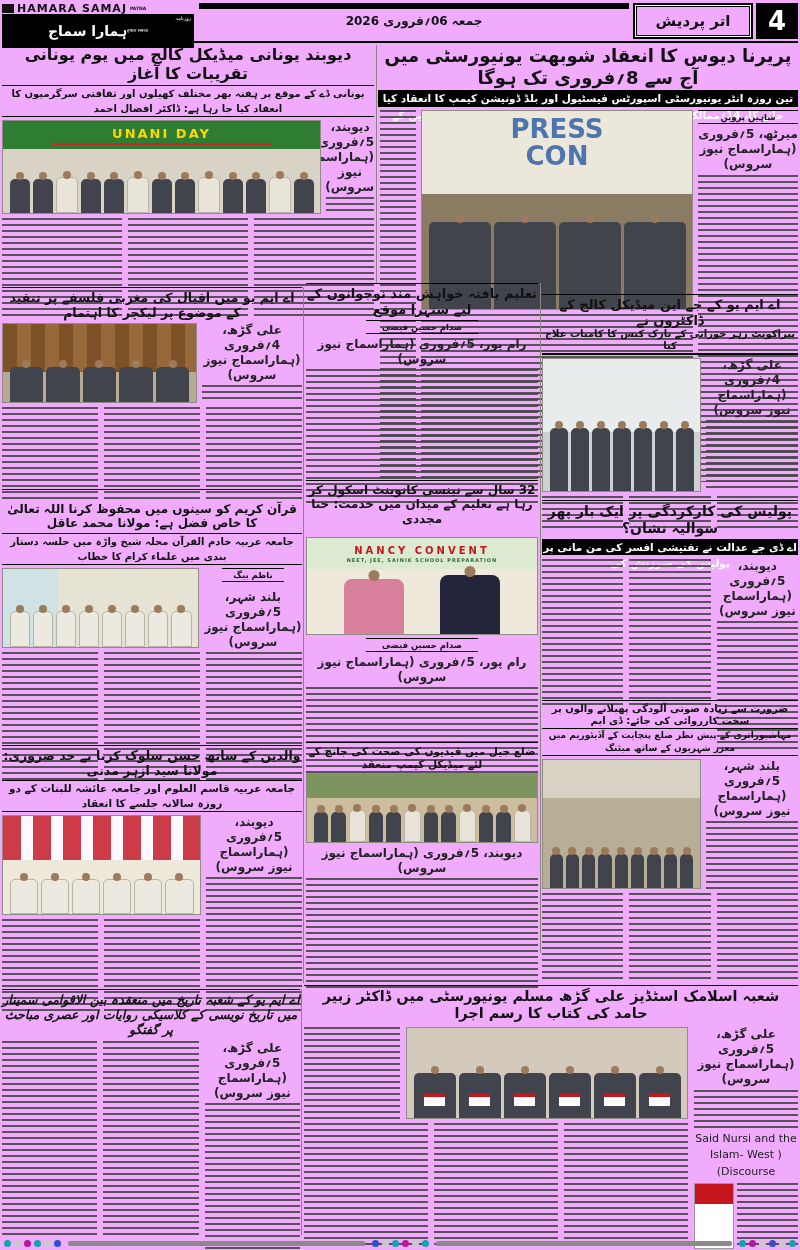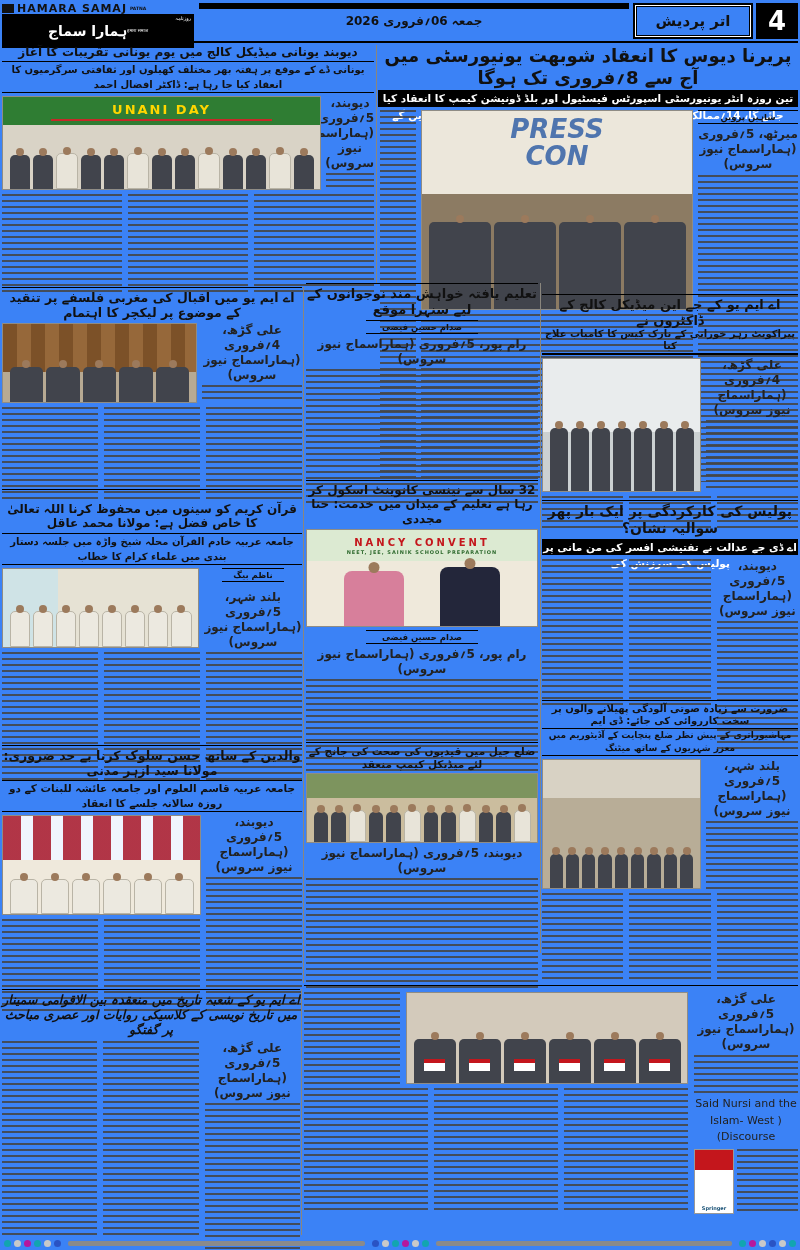--- a/index.html
+++ b/index.html
@@ -1,16 +1,16 @@
 <!DOCTYPE html>
 <html lang="ur"><head>
 <meta charset="utf-8">
 <style>
   html,body{margin:0;padding:0;background:#dcdad4;}
-  .page{position:relative;width:800px;height:1250px;margin:0 auto;background:#3b82f6;
+  .page{position:relative;width:800px;height:1250px;margin:0 auto;background:#f0abfc;
         font-family:"DejaVu Sans",sans-serif;color:#111;overflow:hidden;}
   .abs{position:absolute;box-sizing:border-box;}
   .rtl{direction:rtl;}
   .ctr{text-align:center;}
   .hl{font-weight:700;direction:rtl;text-align:center;line-height:1.2;}
   .band{background:#000;color:#fff;font-weight:700;direction:rtl;text-align:center;}
   .subrule{border-top:1px solid #000;border-bottom:1px solid #000;font-weight:700;direction:rtl;text-align:center;}
   .greek{background:repeating-linear-gradient(to bottom,#454545 0 1.7px,transparent 1.7px 6px);opacity:.88;}
   .cols{display:flex;gap:6px;direction:rtl;}
   .cols>div{flex:1;}
@@ -105,41 +105,41 @@
 
   <div class="abs" style="left:378px;top:45px;width:420px;height:418px;">
     <div class="hl" style="font-size:18px;">پریرنا دیوس کا انعقاد شوبھت یونیورسٹی میں آج سے 8؍فروری تک ہوگا</div>
     <div class="band" style="margin-top:2px;font-size:10.5px;line-height:17px;height:17px;">تین روزہ انٹر یونیورسٹی اسپورٹس فیسٹیول اور بلڈ ڈونیشن کیمپ کا انعقاد کیا جائے گا، 14؍ممالک اور 22؍ریاستوں کے 1000 سے زائد طلباء شرکت کریں گے</div>
     <div style="display:flex;flex-direction:row-reverse;gap:5px;margin-top:3px;height:372px;">
       <div style="width:100px;display:flex;flex-direction:column;gap:3px;">
         <div class="by">شاہین پروین</div>
         <div class="dl">میرٹھ، 5؍فروری (ہماراسماج نیوز سروس)</div>
         <div class="greek" style="flex:1;"></div>
       </div>
-      <div style="width:272px;display:flex;flex-direction:column;gap:4px;font-style:italic;">
+      <div style="width:272px;display:flex;flex-direction:column;gap:4px;">
         <div class="photo ph-press" style="height:198px;">
           <div class="bk" style="font-size:26px;">
             <div>PRESS</div>
             <div>CON</div>
           </div>
           <div class="prow">
             <i class="p"></i>
               <i class="p"></i>
               <i class="p"></i>
               <i class="p"></i>
           </div>
         </div>
         <div class="greek" style="flex:1;"></div>
       </div>
       <div style="width:36px;" class="greek"></div>
     </div>
   </div>
 
   <div class="abs" style="left:2px;top:45px;width:372px;height:238px;">
-    <div class="hl" style="font-size:12px;">دیوبند یونانی میڈیکل کالج میں یوم یونانی تقریبات کا آغاز</div>
+    <div class="hl" style="font-size:16px;">دیوبند یونانی میڈیکل کالج میں یوم یونانی تقریبات کا آغاز</div>
     <div class="subrule" style="margin-top:2px;font-size:10px;line-height:15px;">یونانی ڈے کے موقع پر ہفتہ بھر مختلف کھیلوں اور ثقافتی سرگرمیوں کا انعقاد کیا جا رہا ہے: ڈاکٹر افضال احمد</div>
     <div style="display:flex;flex-direction:row-reverse;gap:5px;margin-top:3px;height:94px;">
       <div style="width:48px;display:flex;flex-direction:column;gap:2px;">
         <div class="dl">دیوبند، 5؍فروری (ہماراسماج نیوز سروس)</div>
         <div class="greek" style="flex:1;"></div>
       </div>
       <div class="photo ph-unani mix" style="flex:1;">
         <div class="ban">
           <span class="b1">UNANI DAY</span>
           <span class="b2"></span>
@@ -263,21 +263,21 @@
     </div>
     <div class="cols" style="margin-top:4px;height:128px;">
       <div class="greek"></div>
       <div class="greek"></div>
       <div class="greek"></div>
     </div>
   </div>
 
   <div class="abs bt" style="left:306px;top:480px;width:232px;height:258px;padding-top:2px;">
     <div class="hl" style="font-size:12px;">32 سال سے نینسی کانوینٹ اسکول کر رہا ہے تعلیم کے میدان میں خدمت: حنا مجددی</div>
-    <div class="photo ph-nancy" style="height:96px;margin-top:3px;">
+    <div class="photo ph-nancy" style="height:96px;margin-top:11px;">
       <div class="ban">
         <span class="b1">NANCY CONVENT</span>
         <span class="b2">NEET, JEE, SAINIK SCHOOL PREPARATION</span>
       </div>
       <span class="woman"></span>
       <span class="man"></span>
     </div>
     <div class="by" style="margin:3px 60px;">صدام حسین فیضی</div>
     <div class="dl">رام پور، 5؍فروری (ہماراسماج نیوز سروس)</div>
     <div class="greek" style="margin-top:2px;height:92px;"></div>
@@ -366,20 +366,21 @@
       <div>
         <div class="dl">علی گڑھ، 5؍فروری (ہماراسماج نیوز سروس)</div>
         <div class="greek" style="height:178px;margin-top:2px;"></div>
       </div>
       <div class="greek"></div>
       <div class="greek"></div>
     </div>
   </div>
 
   <div class="abs bt" style="left:304px;top:985px;width:494px;height:250px;padding-top:2px;">
+    <div class="hl" style="font-size:14.5px;">شعبہ اسلامک اسٹڈیز علی گڑھ مسلم یونیورسٹی میں ڈاکٹر زبیر حامد کی کتاب کا رسم اجرا</div>
     <div style="display:flex;flex-direction:row-reverse;gap:6px;margin-top:4px;height:222px;">
       <div style="width:104px;display:flex;flex-direction:column;gap:3px;">
         <div class="dl">علی گڑھ، 5؍فروری (ہماراسماج نیوز سروس)</div>
         <div class="greek" style="height:38px;"></div>
         <div class="eng">
           <div>Said Nursi and the Islam- West )</div>
           <div>(Discourse</div>
         </div>
         <div style="display:flex;gap:3px;flex:1;">
           <div class="cover" style="width:38px;">

